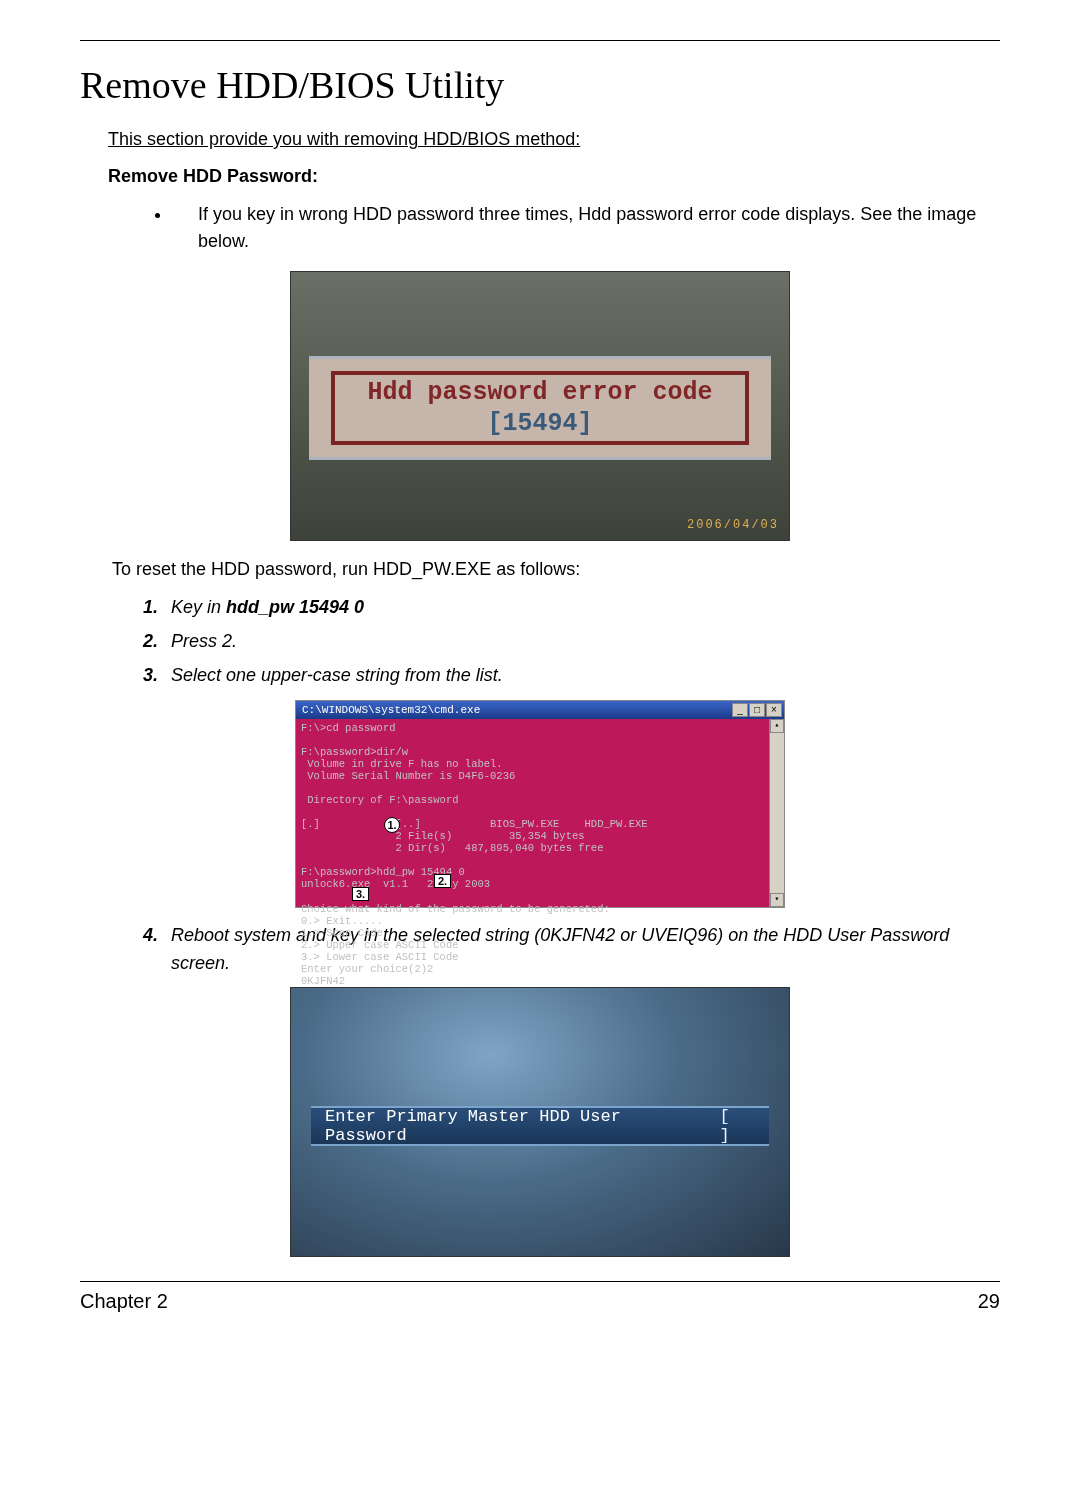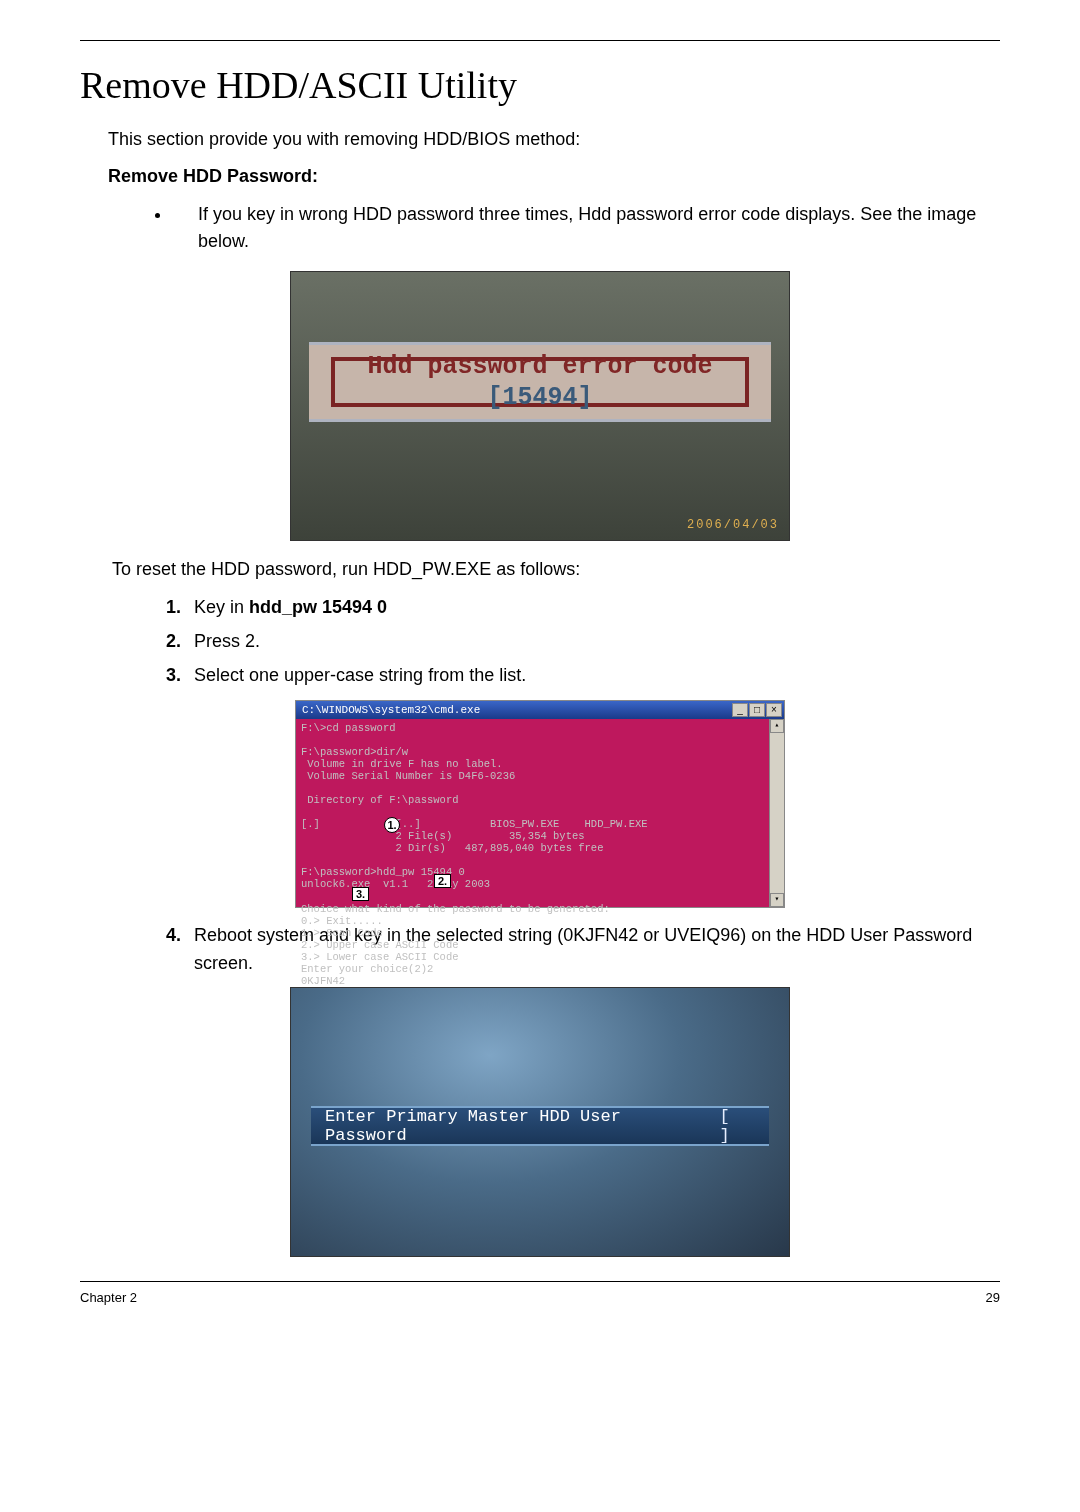--- a/index.html
+++ b/index.html
@@ -15,40 +15,40 @@
     padding: 40px 80px 30px 80px;
   }
   hr.top-rule { border: none; border-top: 1px solid #000; margin-bottom: 22px; }
   hr.bottom-rule { border: none; border-top: 1px solid #000; margin-top: 24px; margin-bottom: 8px;}
   h1 {
     font-family: Georgia, 'Times New Roman', serif;
     font-weight: normal;
     font-size: 38px;
     margin-bottom: 22px;
   }
-  .intro { margin-left: 28px; margin-bottom: 16px; }
+  .intro { margin-left: 28px; margin-bottom: 16px; text-decoration: underline; }
   .subhead { font-weight: bold; margin-left: 28px; margin-bottom: 14px;}
   ul.bullets { list-style: disc; margin-left: 92px; margin-bottom: 16px;}
   ul.bullets li { padding-left: 26px; line-height: 1.5; }
   .reset-line { margin-left: 32px; margin-bottom: 14px; margin-top: 18px;}
-  ol.steps { margin-left: 106px; }
+  ol.steps { margin-left: 83px; font-style: italic; }
   ol.steps li { padding-left: 8px; line-height: 1.55; margin-bottom: 6px;}
   ol.steps li::marker { font-weight: bold; }
-  .footer { display: flex; justify-content: space-between; font-size: 13px; }
+  .footer { display: flex; justify-content: space-between; font-size: 20px; }
   
   .screenshot1 {
     width: 500px; height: 270px;
     margin: 8px auto 0 auto;
     background: linear-gradient(#6a7065, #3d423a);
     border: 1px solid #333;
     position: relative;
     overflow: hidden;
   }
   .screen-inner {
-    position: absolute; top: 70px; left: 18px; right: 18px; height: 80px;
+    position: absolute; top: 84px; left: 18px; right: 18px; height: 104px;
     background: #c6b5aa;
     border-top: 3px solid #aeb3c0;
     border-bottom: 3px solid #aeb3c0;
   }
   .error-box {
     position: absolute; top: 12px; left: 22px; right: 22px; bottom: 12px;
     border: 4px solid #7a2323;
     background: #c6b5aa;
     display: flex; align-items: center; justify-content: center;
     font-family: 'Courier New', monospace;
@@ -118,21 +118,21 @@
   .pw-bar .field {
     margin-left: 18px; color:#e6eeff;
     letter-spacing: 2px;
   }
 </style>
 </head>
 <body>
 
 <div class="page">
   <hr class="top-rule">
-  <h1>Remove HDD/ASCII Utility</h1>
+  <h1>Remove HDD/BIOS Utility</h1>
 
   <p class="intro">This section provide you with removing HDD/BIOS method:</p>
   <p class="subhead">Remove HDD Password:</p>
 
   <ul class="bullets">
     <li>If you key in wrong HDD password three times, Hdd password error code displays. See the image below.</li>
   </ul>
 
   <div class="screenshot1">
     <div class="screen-inner">

